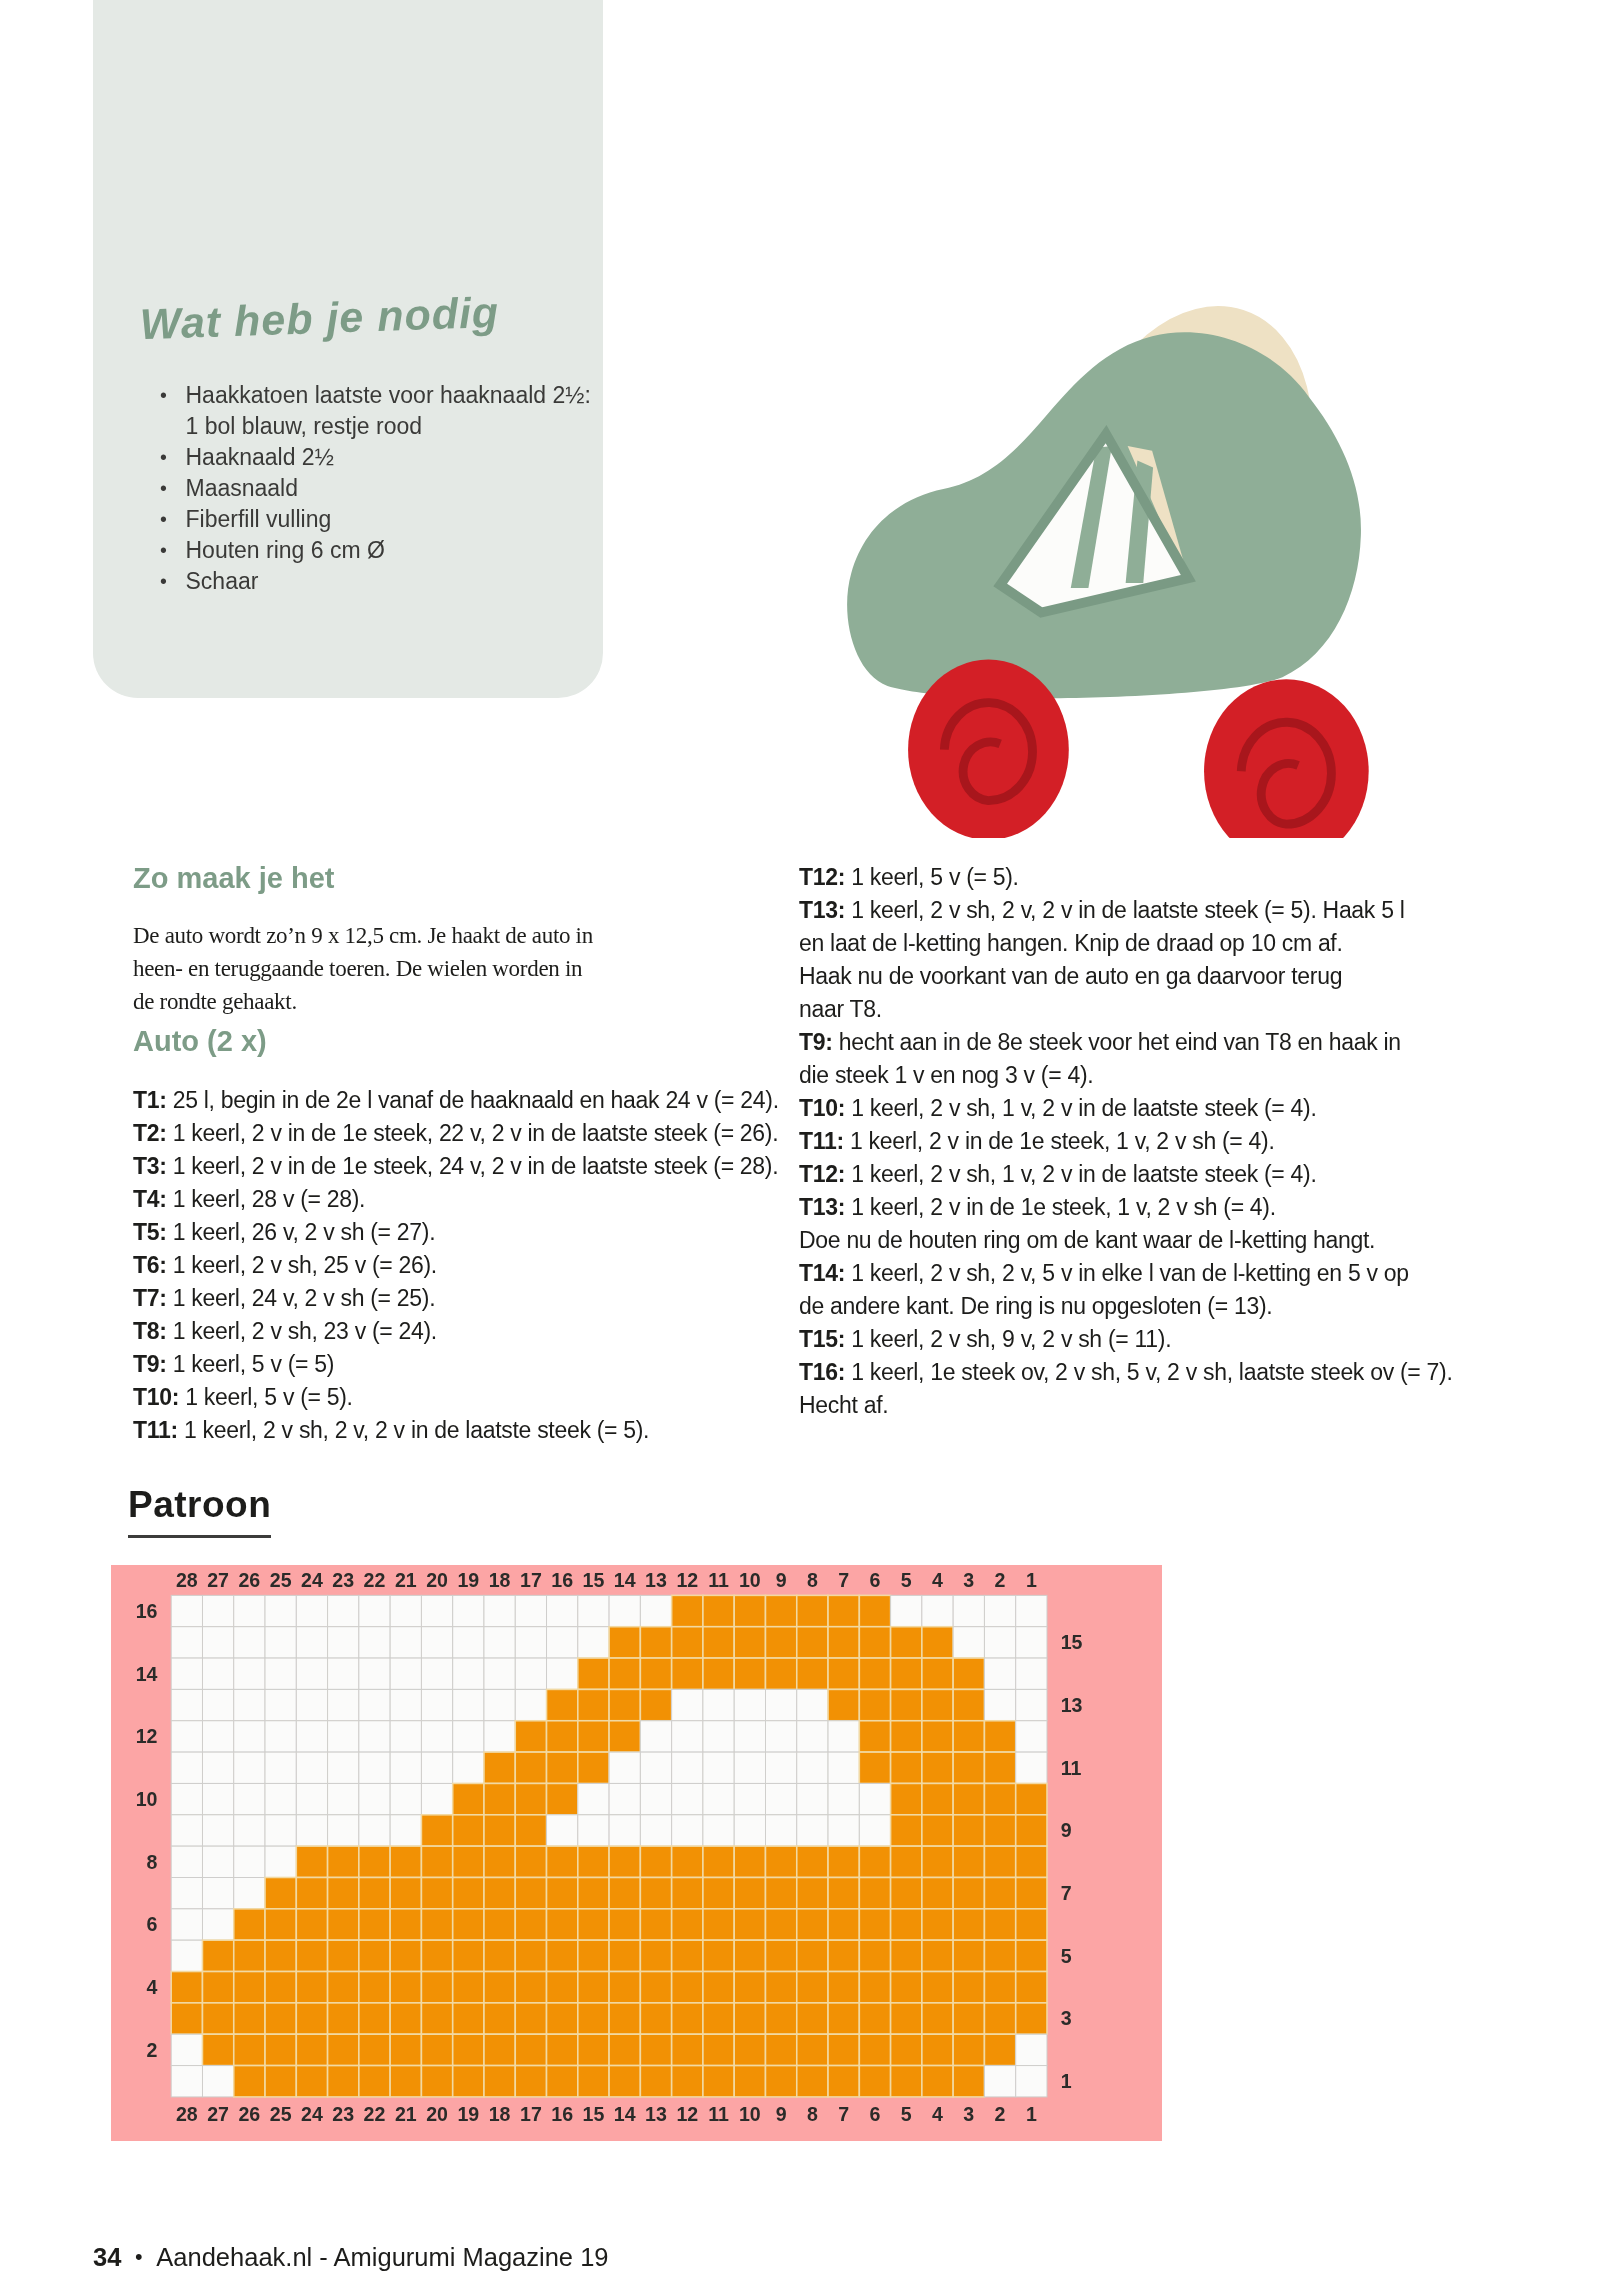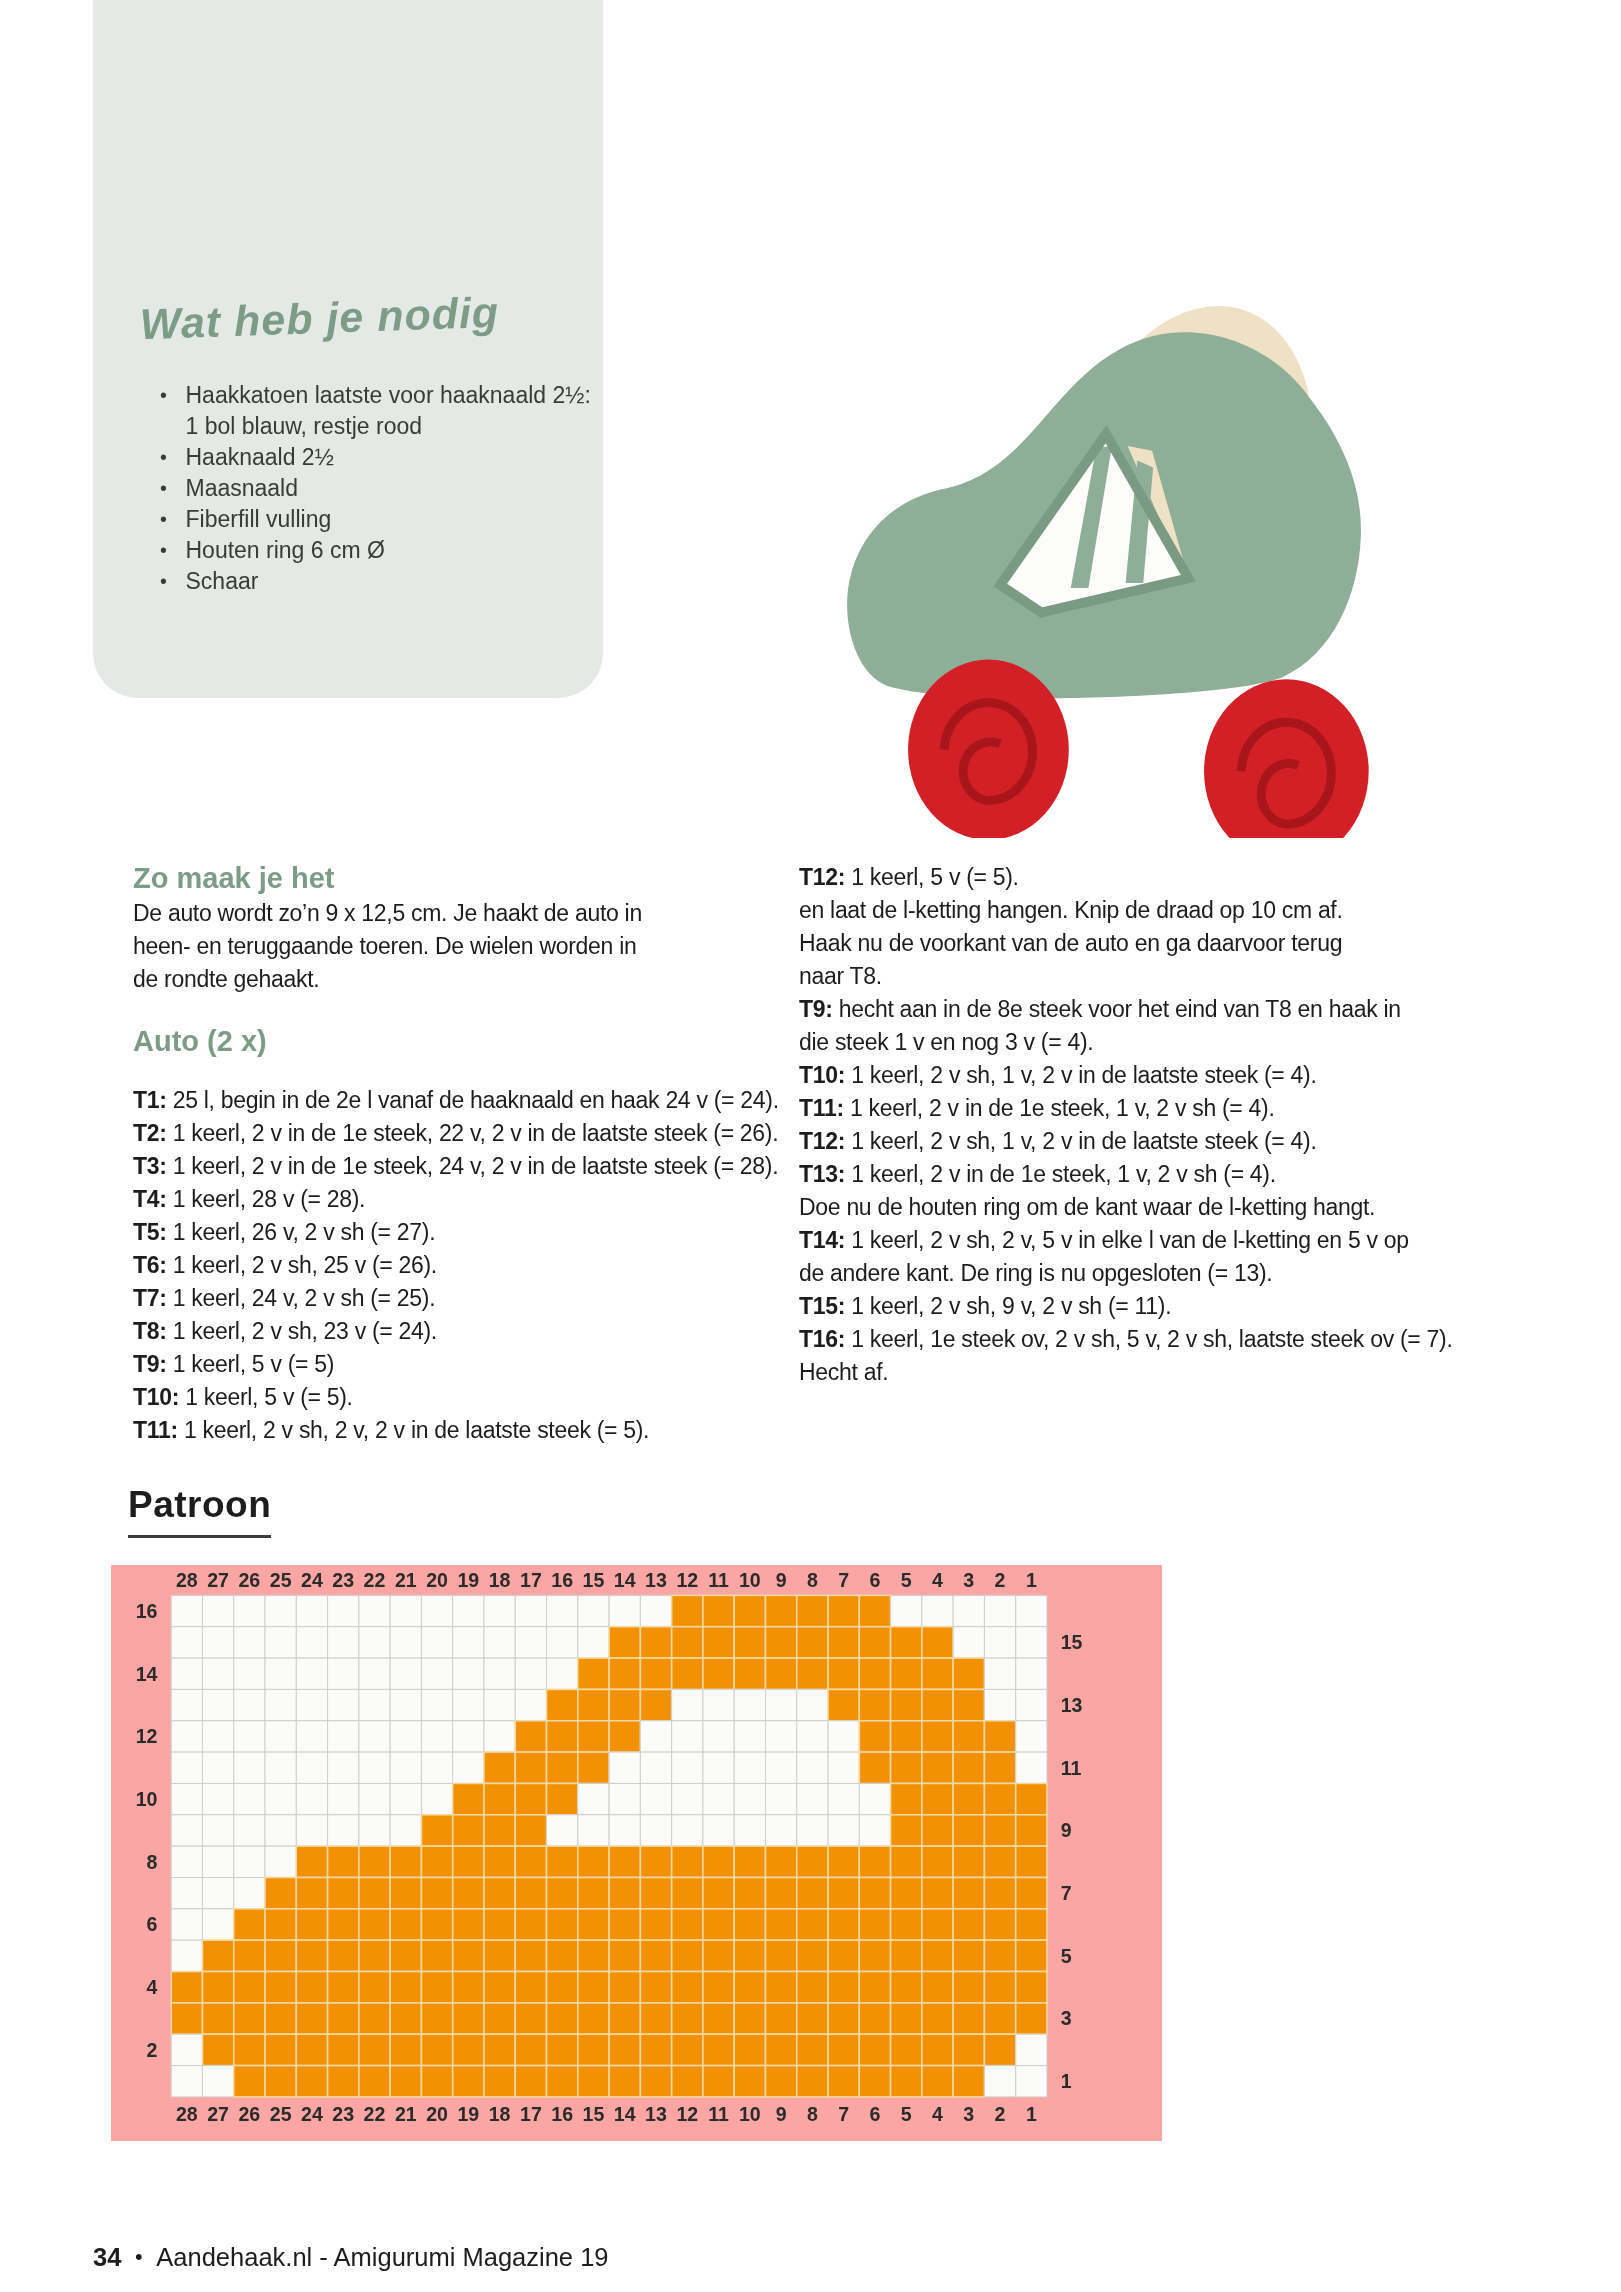--- a/index.html
+++ b/index.html
@@ -18,21 +18,21 @@
   .materials-list li .bullet{position:absolute;left:0;top:0;font-size:19.6px;color:#3a3a38;}
 
   
   .photo{left:814px;top:289px;width:686px;height:549px;margin:0;}
 
   
   .col-left{left:93px;top:861px;width:691px;margin-left:40px;}
   .col-right{left:799px;top:861px;width:745px;}
   .sec-title{margin:0;font-size:29px;font-weight:bold;color:#7d9c87;line-height:35px;}
   .auto-title{position:absolute;left:0;top:163px;}
-  .intro{position:absolute;left:0;top:36px;}
+  .intro{position:absolute;left:0;top:58px;font-family:Liberation Serif, serif;}
   .t-lines{position:absolute;left:0;}
   .col-left .t-lines{top:223px;}
   .col-right .t-lines{top:0px;}
   .line{font-size:23px;line-height:33px;letter-spacing:-0.3px;white-space:nowrap;}
   .line b{font-weight:bold;}
 
   
   .patroon{left:116px;top:1472px;margin:12px;font-size:37px;font-weight:bold;color:#1d1d1b;
            letter-spacing:0.5px;}
   .patroon span{display:inline-block;padding-bottom:8.8px;border-bottom:3.9px solid #3c3c3b;}
@@ -136,20 +136,21 @@
       <div class="line"><b>T8: </b>1 keerl, 2 v sh, 23 v (= 24).</div>
       <div class="line"><b>T9: </b>1 keerl, 5 v (= 5)</div>
       <div class="line"><b>T10: </b>1 keerl, 5 v (= 5).</div>
       <div class="line"><b>T11: </b>1 keerl, 2 v sh, 2 v, 2 v in de laatste steek (= 5).</div>
     </div>
 </section>
 
 <section class="abs col-right">
   <div class="t-lines" id="right-lines">
       <div class="line"><b>T12: </b>1 keerl, 5 v (= 5).</div>
+      <div class="line"><b>T13: </b>1 keerl, 2 v sh, 2 v, 2 v in de laatste steek (= 5). Haak 5 l</div>
       <div class="line">en laat de l-ketting hangen. Knip de draad op 10 cm af.</div>
       <div class="line">Haak nu de voorkant van de auto en ga daarvoor terug</div>
       <div class="line">naar T8.</div>
       <div class="line"><b>T9: </b>hecht aan in de 8e steek voor het eind van T8 en haak in</div>
       <div class="line">die steek 1 v en nog 3 v (= 4).</div>
       <div class="line"><b>T10: </b>1 keerl, 2 v sh, 1 v, 2 v in de laatste steek (= 4).</div>
       <div class="line"><b>T11: </b>1 keerl, 2 v in de 1e steek, 1 v, 2 v sh (= 4).</div>
       <div class="line"><b>T12: </b>1 keerl, 2 v sh, 1 v, 2 v in de laatste steek (= 4).</div>
       <div class="line"><b>T13: </b>1 keerl, 2 v in de 1e steek, 1 v, 2 v sh (= 4).</div>
       <div class="line">Doe nu de houten ring om de kant waar de l-ketting hangt.</div>

